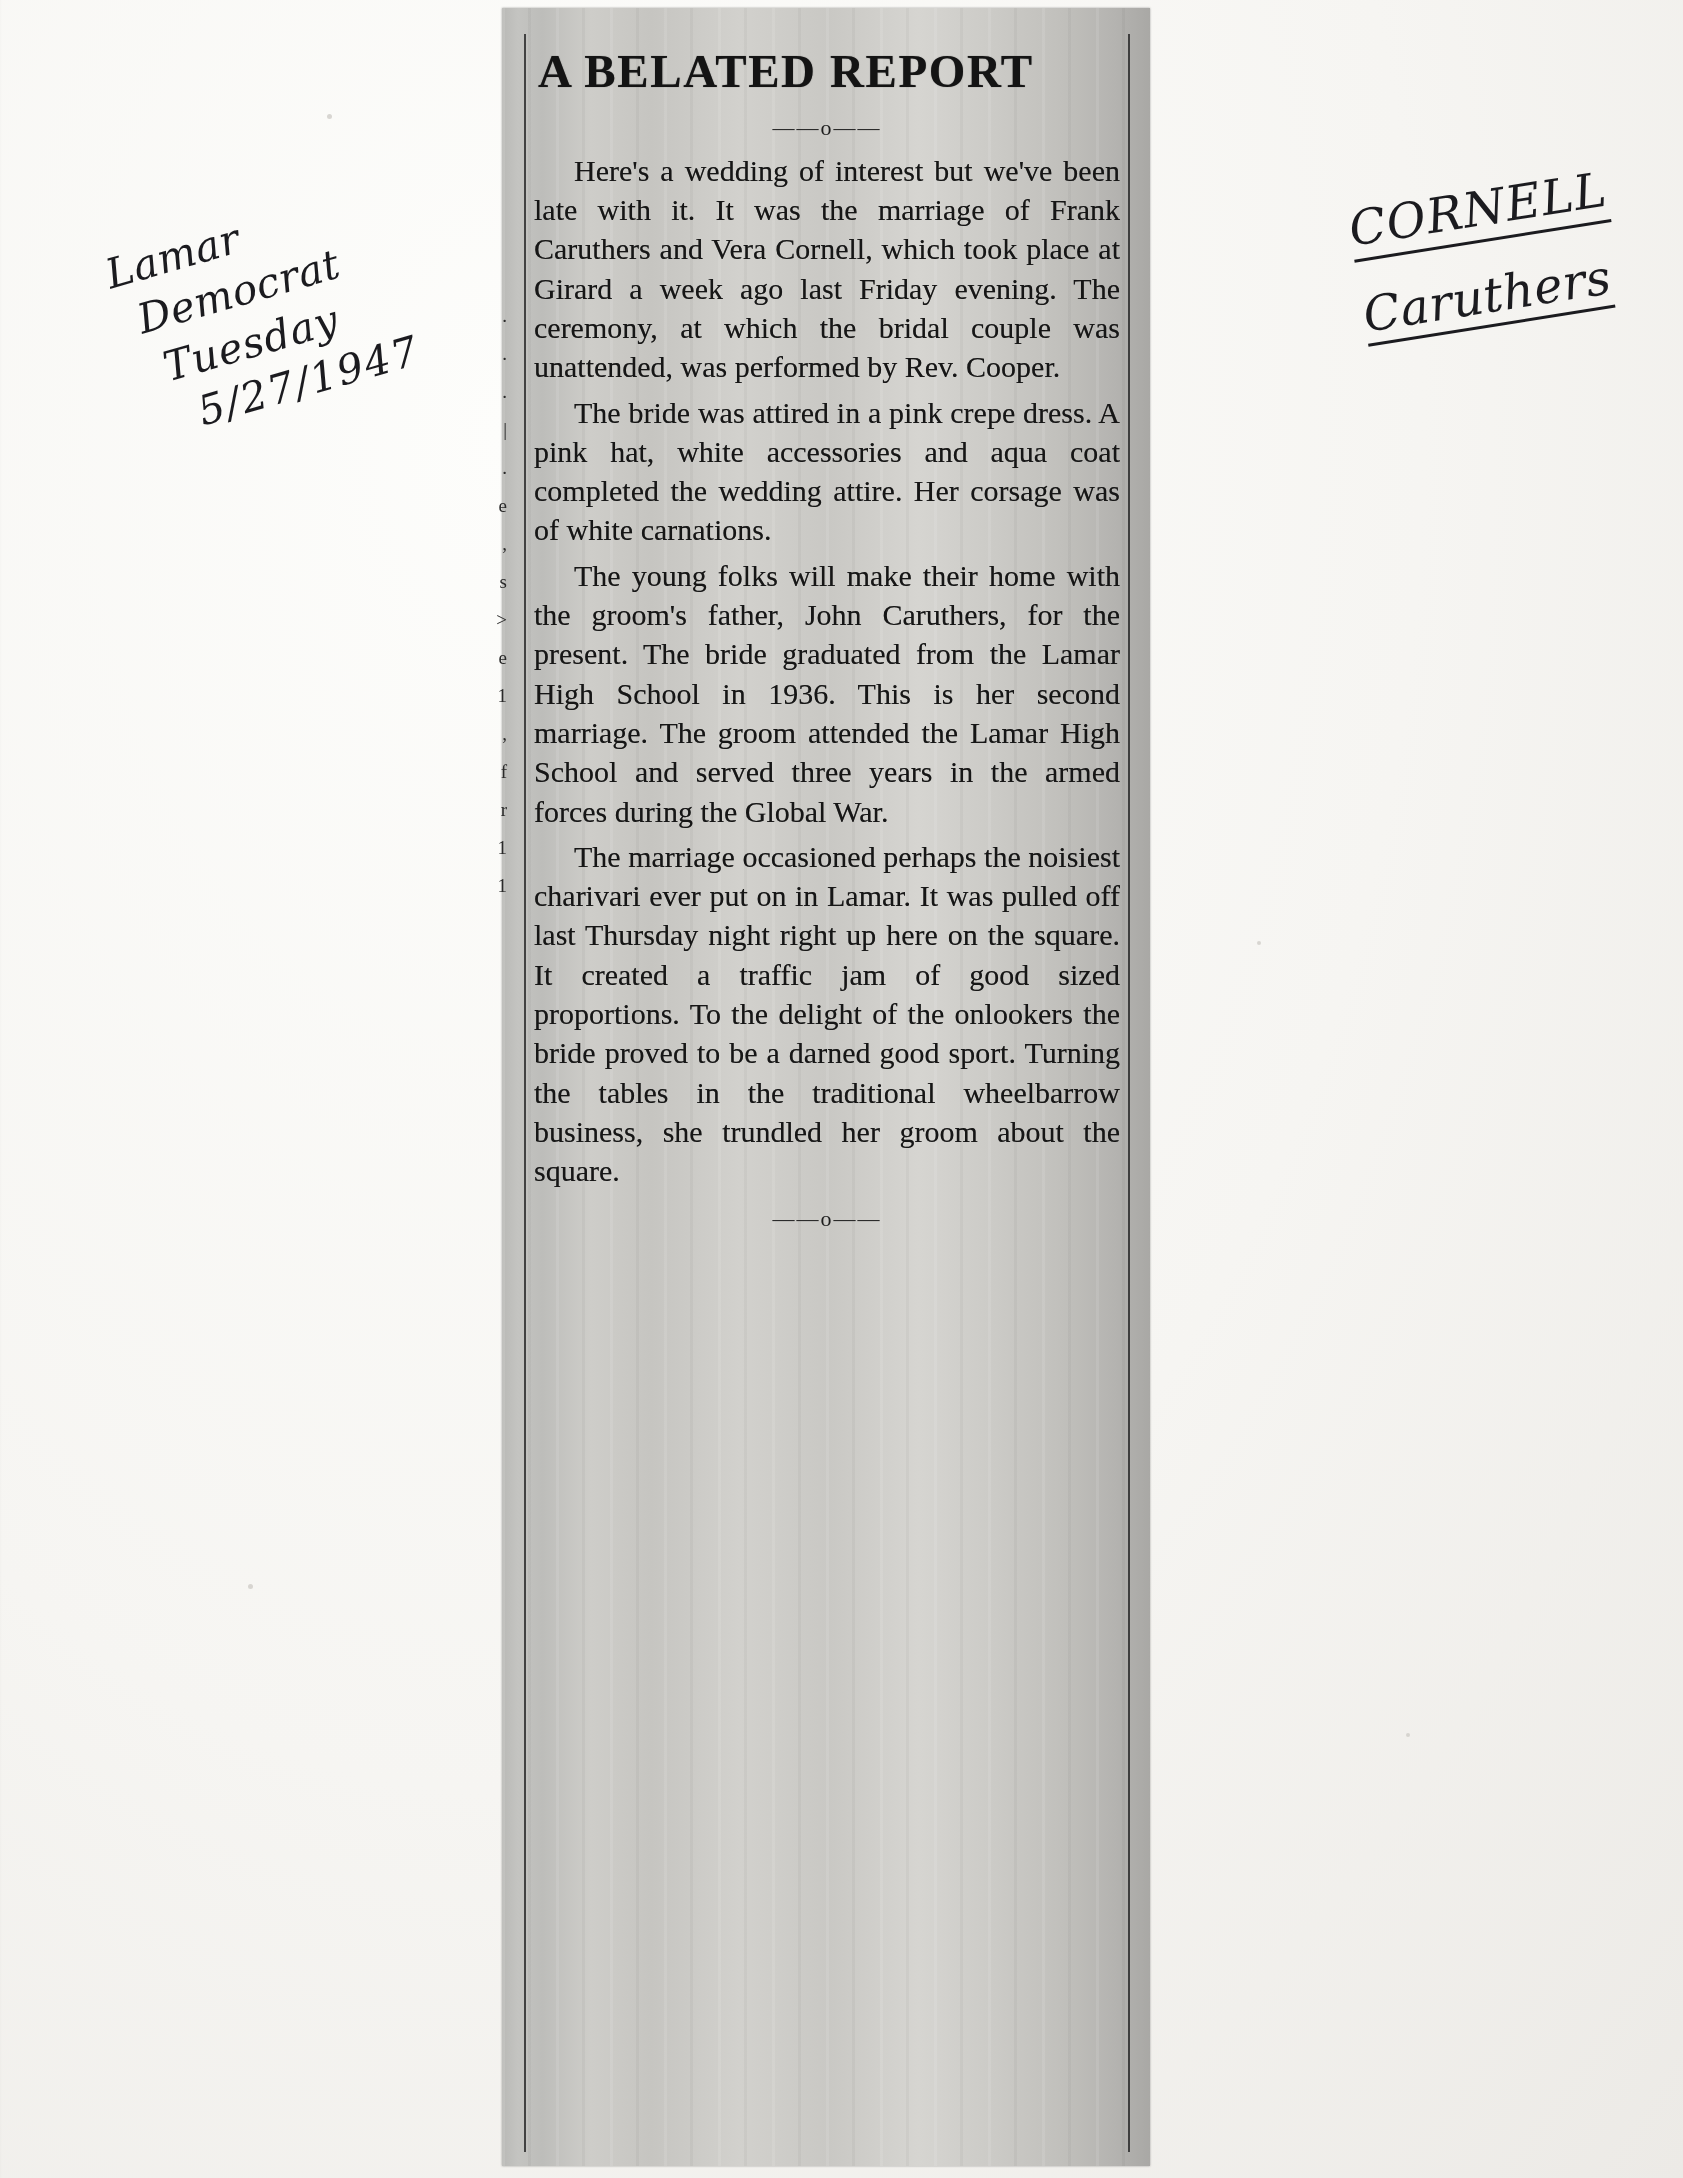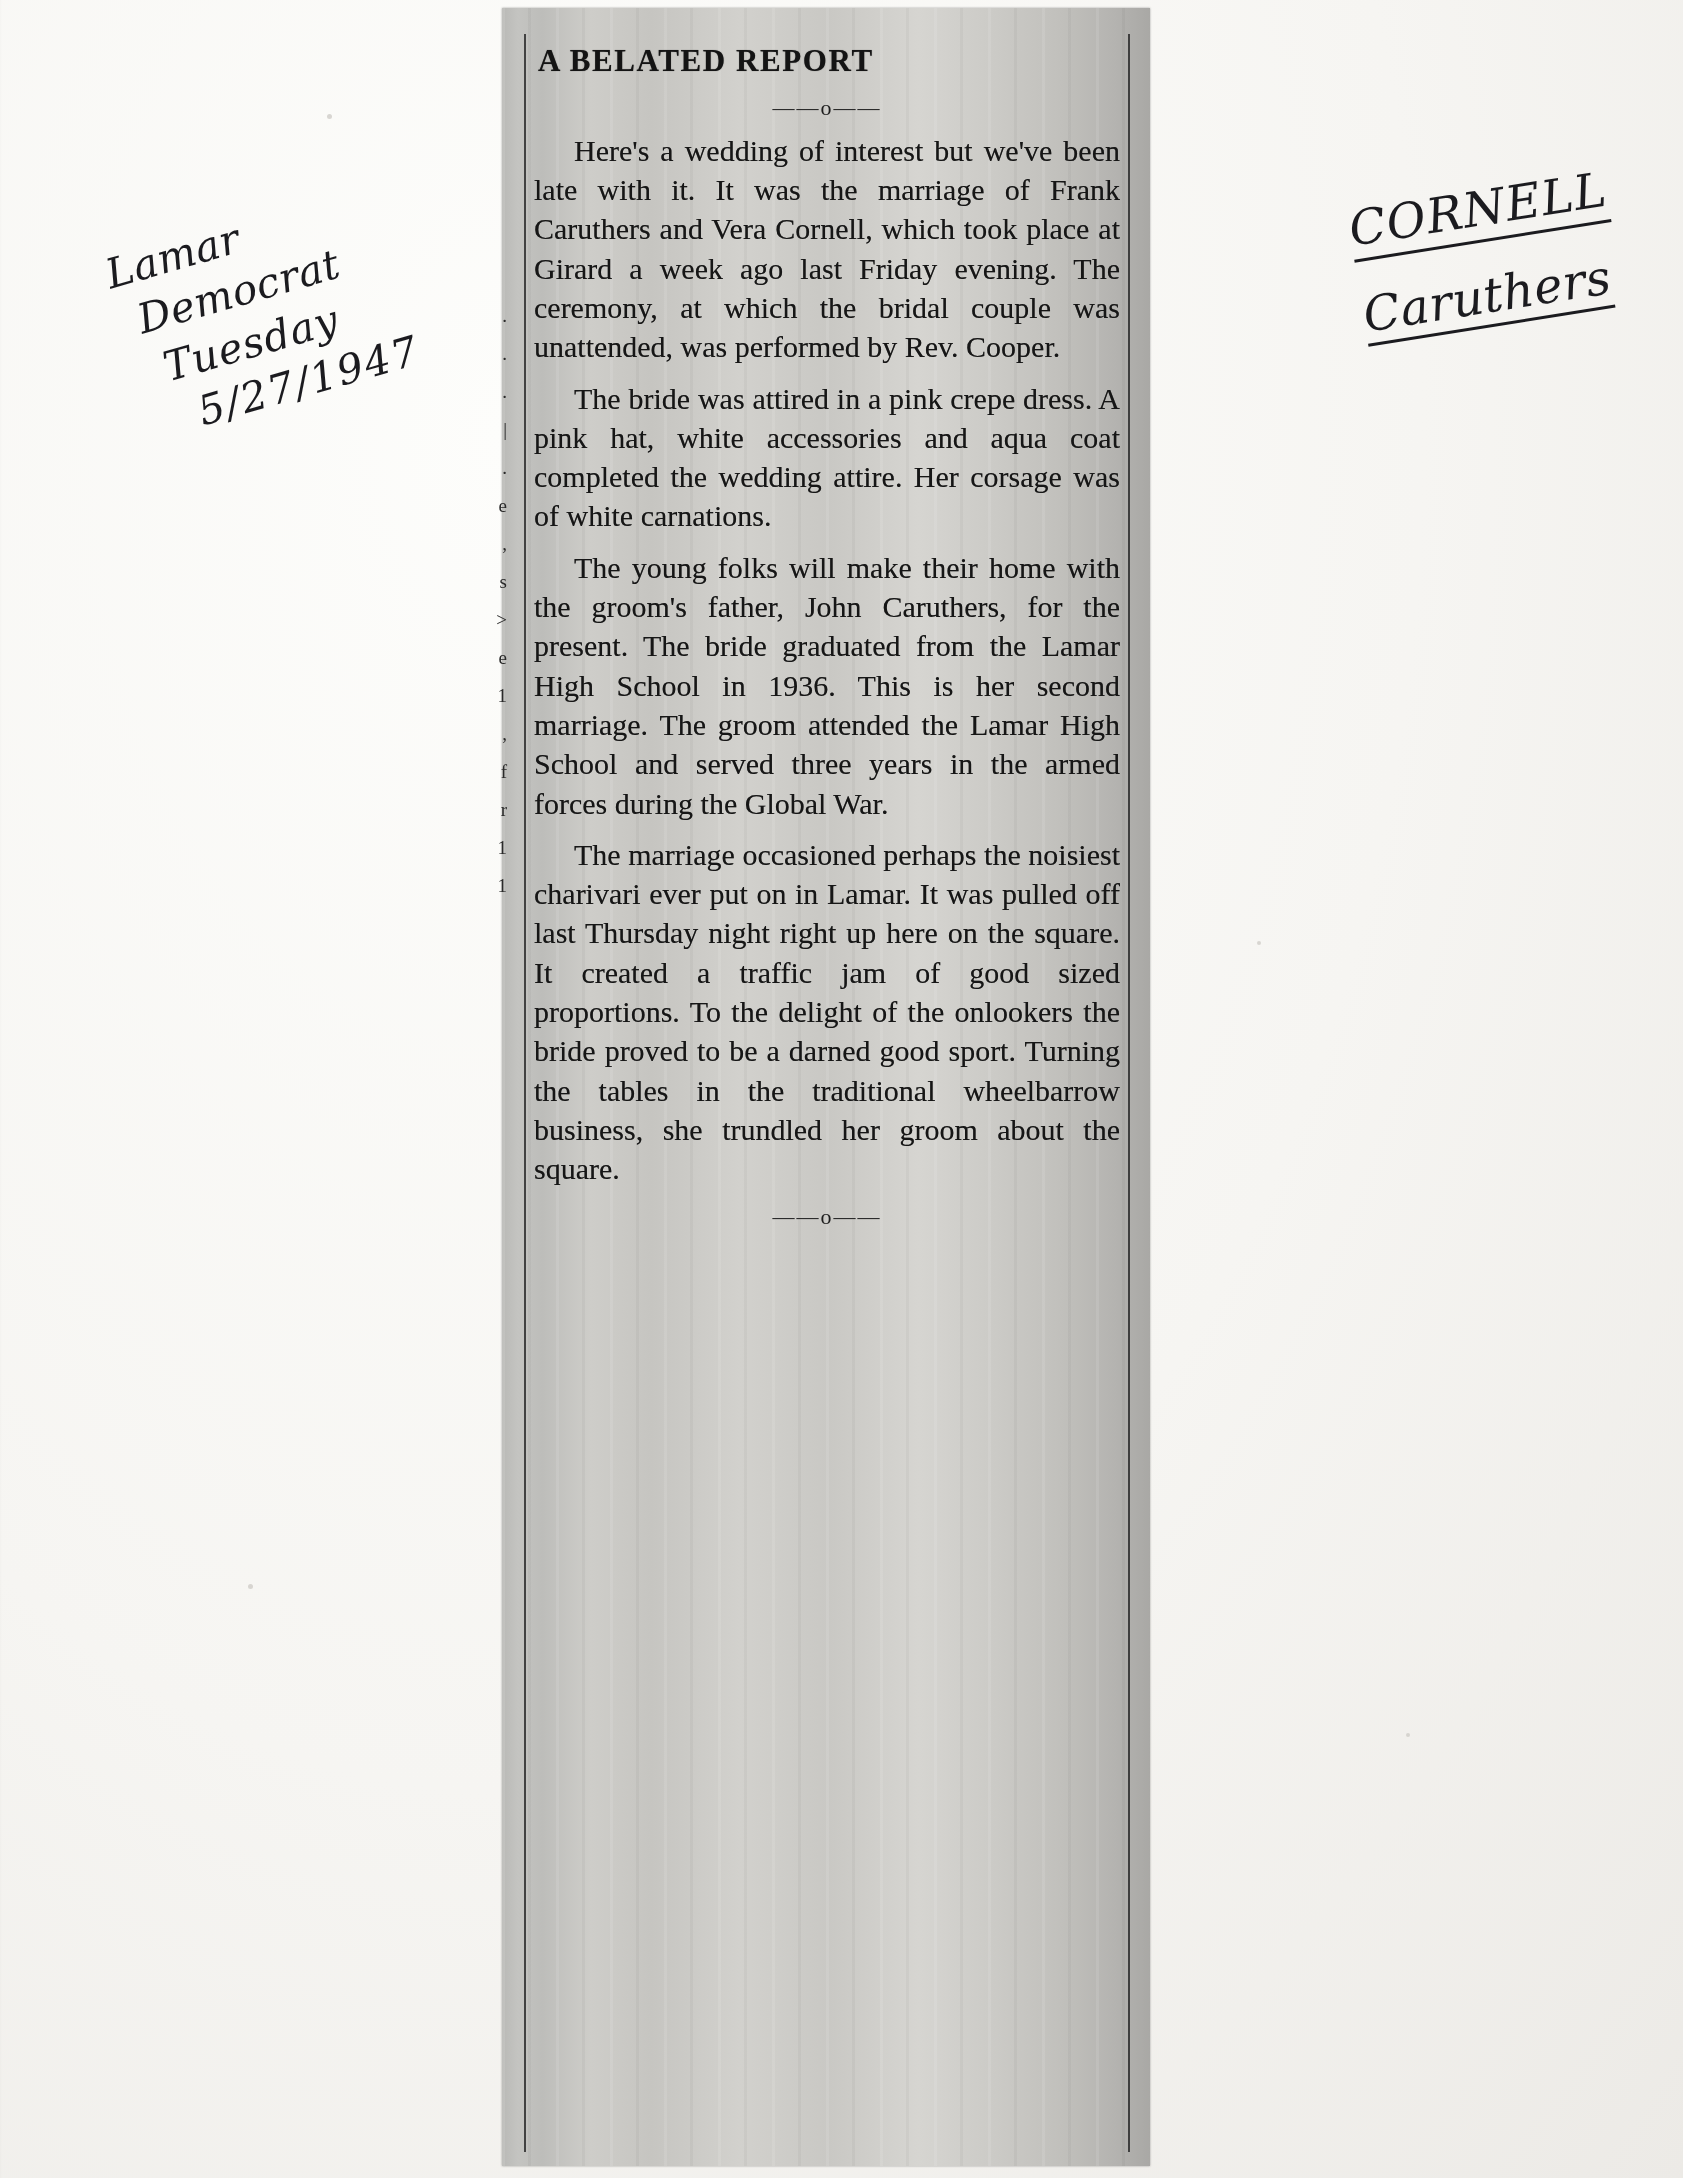--- a/index.html
+++ b/index.html
@@ -135,21 +135,21 @@
     opacity: 0.85;
     z-index: 3;
   }
   .col-rule.left { left: 22px; }
   .col-rule.right { right: 20px; }
 
   .headline {
     color: #141414;
     font-family: "Liberation Serif", serif;
     font-weight: bold;
-    font-size: 31px;
+    font-size: 47px;
     letter-spacing: 1.6px;
     line-height: 1.25;
     text-shadow: 0 0 1px rgba(0,0,0,0.5);
   }
   .headline .h1 { display: block; text-align: left; margin-left: 4px;}
   .headline .h2 { display: block; text-align: right; margin-right: 2px; margin-top: 4px;}
 
   .divider {
     text-align: center;
     color: #1d1d1d;
@@ -164,21 +164,21 @@
     color: #161616;
     font-size: 30px;
     line-height: 1.31;
     text-align: justify;
     text-indent: 40px;
     font-family: "Liberation Serif", serif;
     -webkit-font-smoothing: none;
     text-shadow: 0 0 0.6px rgba(0,0,0,0.45);
     hyphens: manual;
   }
-  .body-text p + p { margin-top: 12px; }
+  .body-text p + p { margin-top: 6px; }
 
   .end-divider {
     text-align: center;
     color: #1d1d1d;
     font-size: 22px;
     letter-spacing: 2px;
     margin-top: 16px;
   }
 
   

